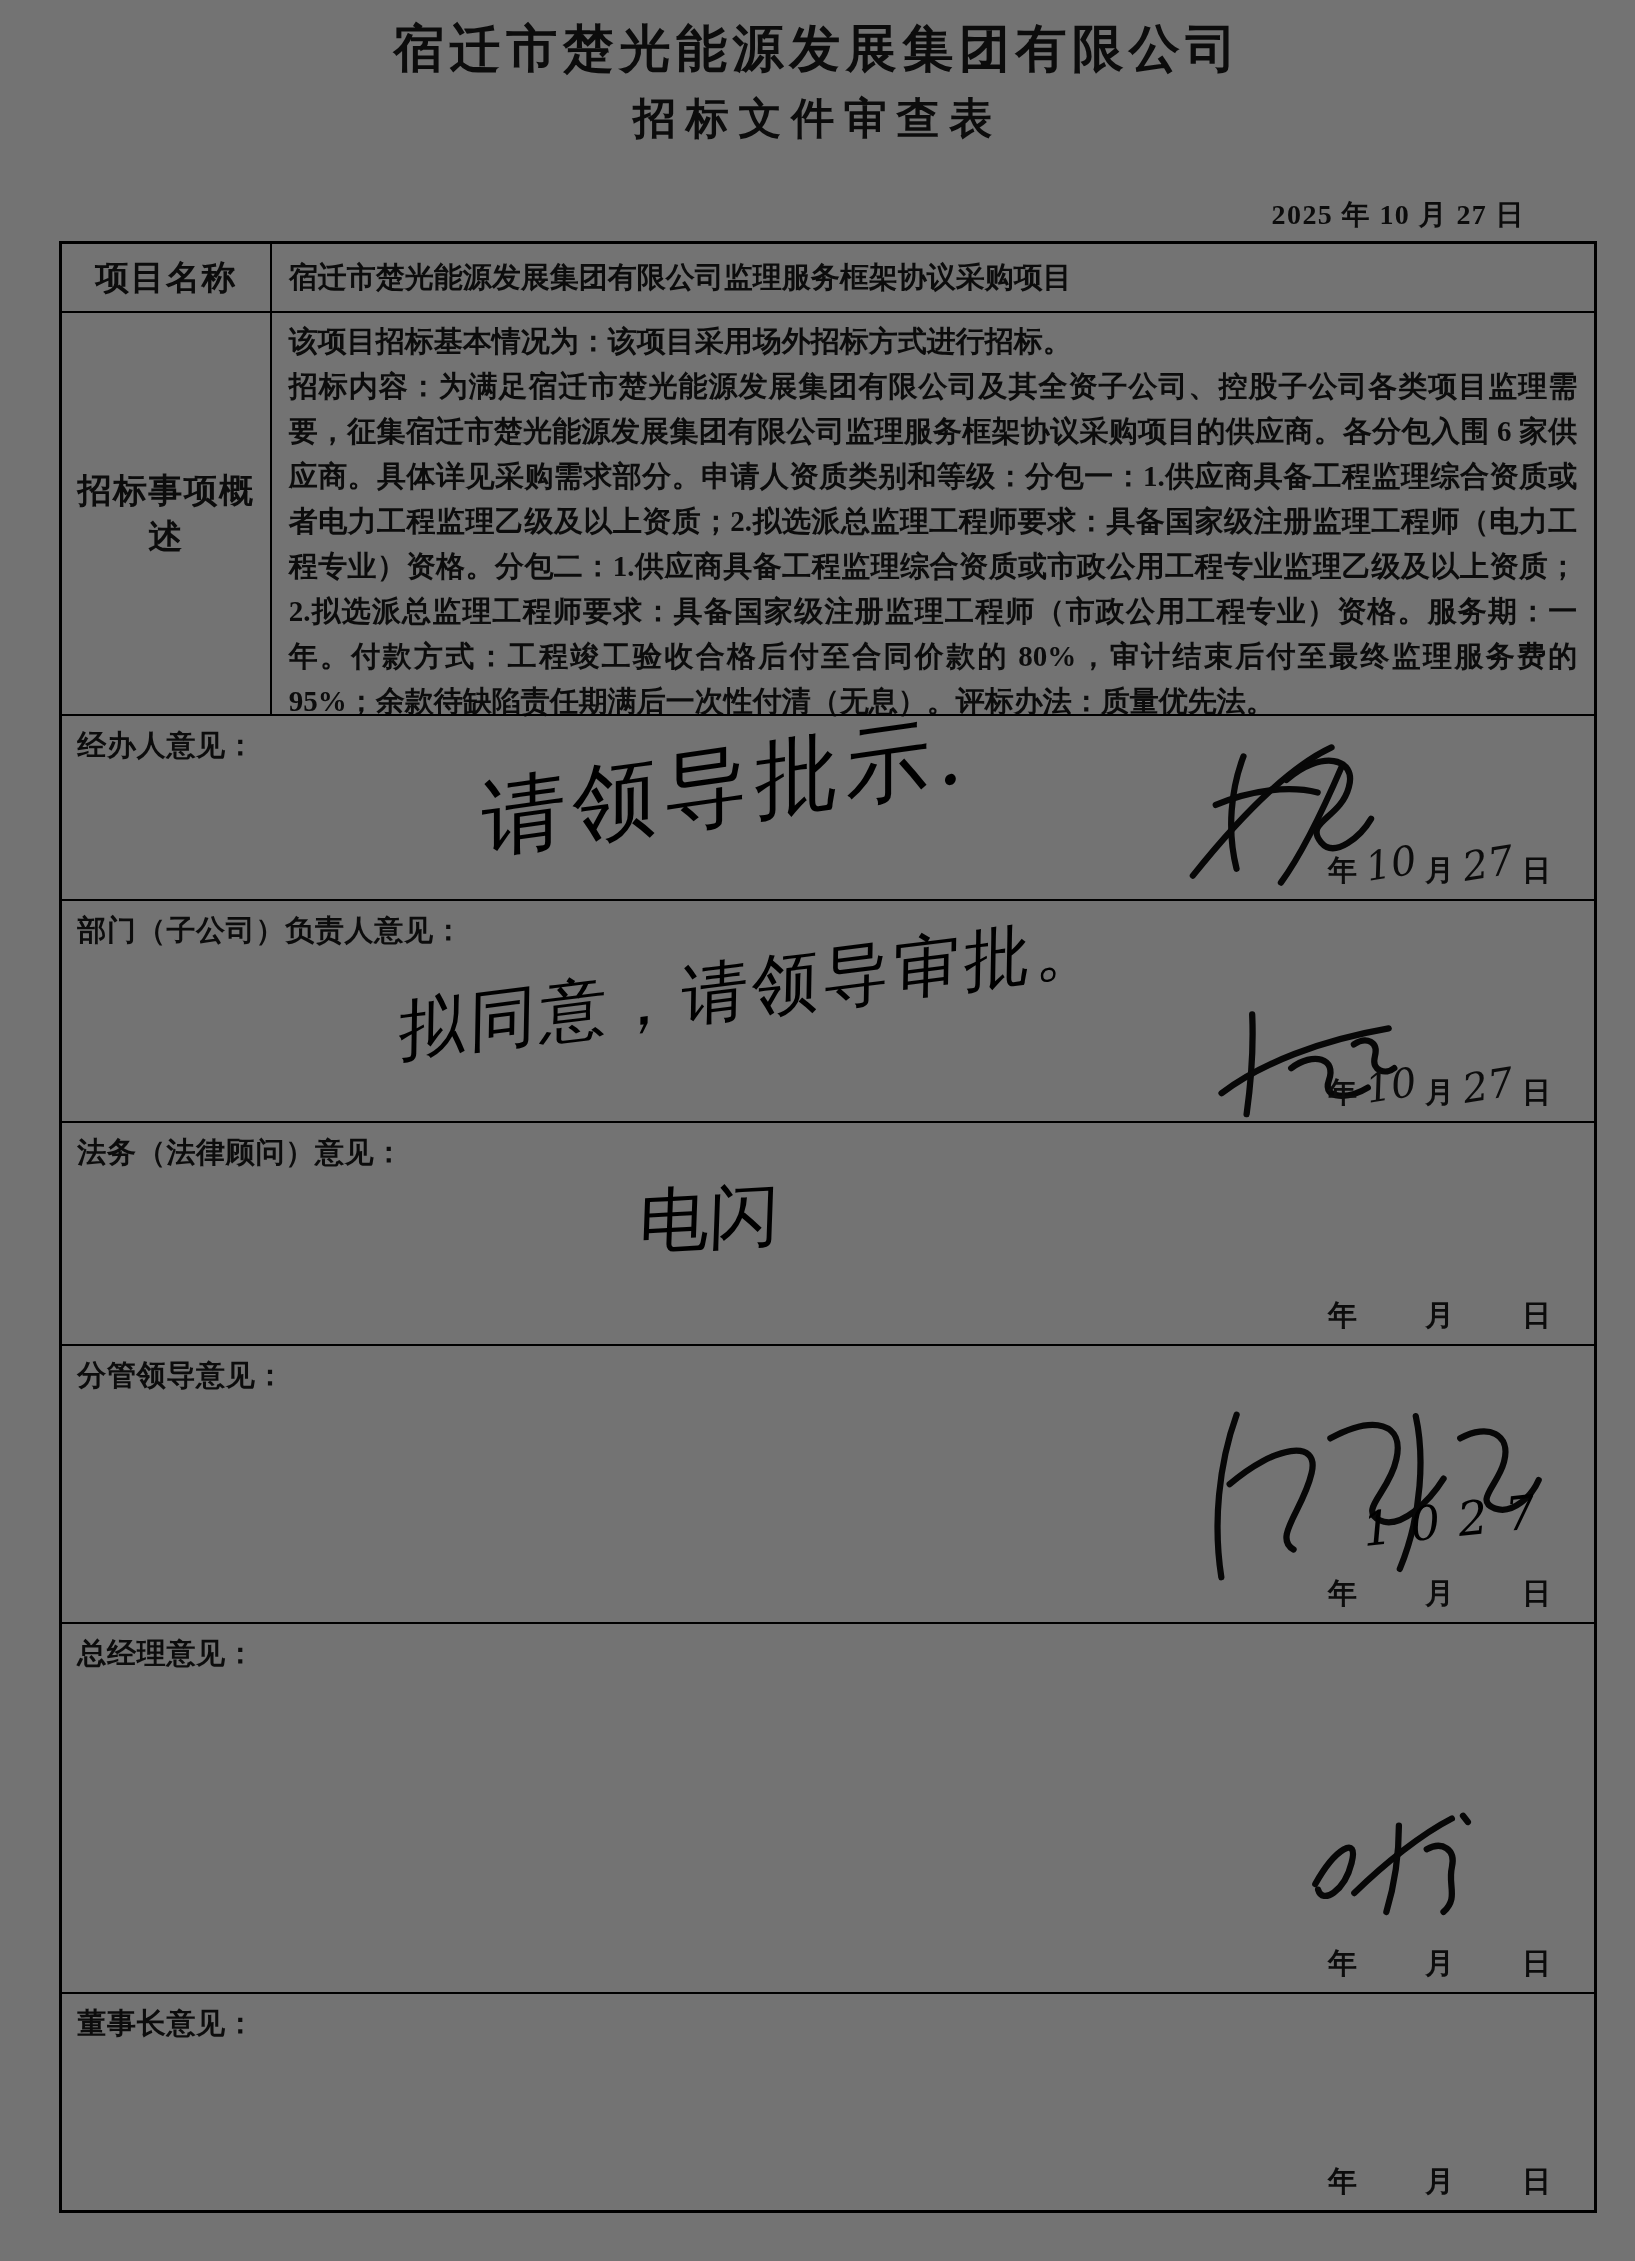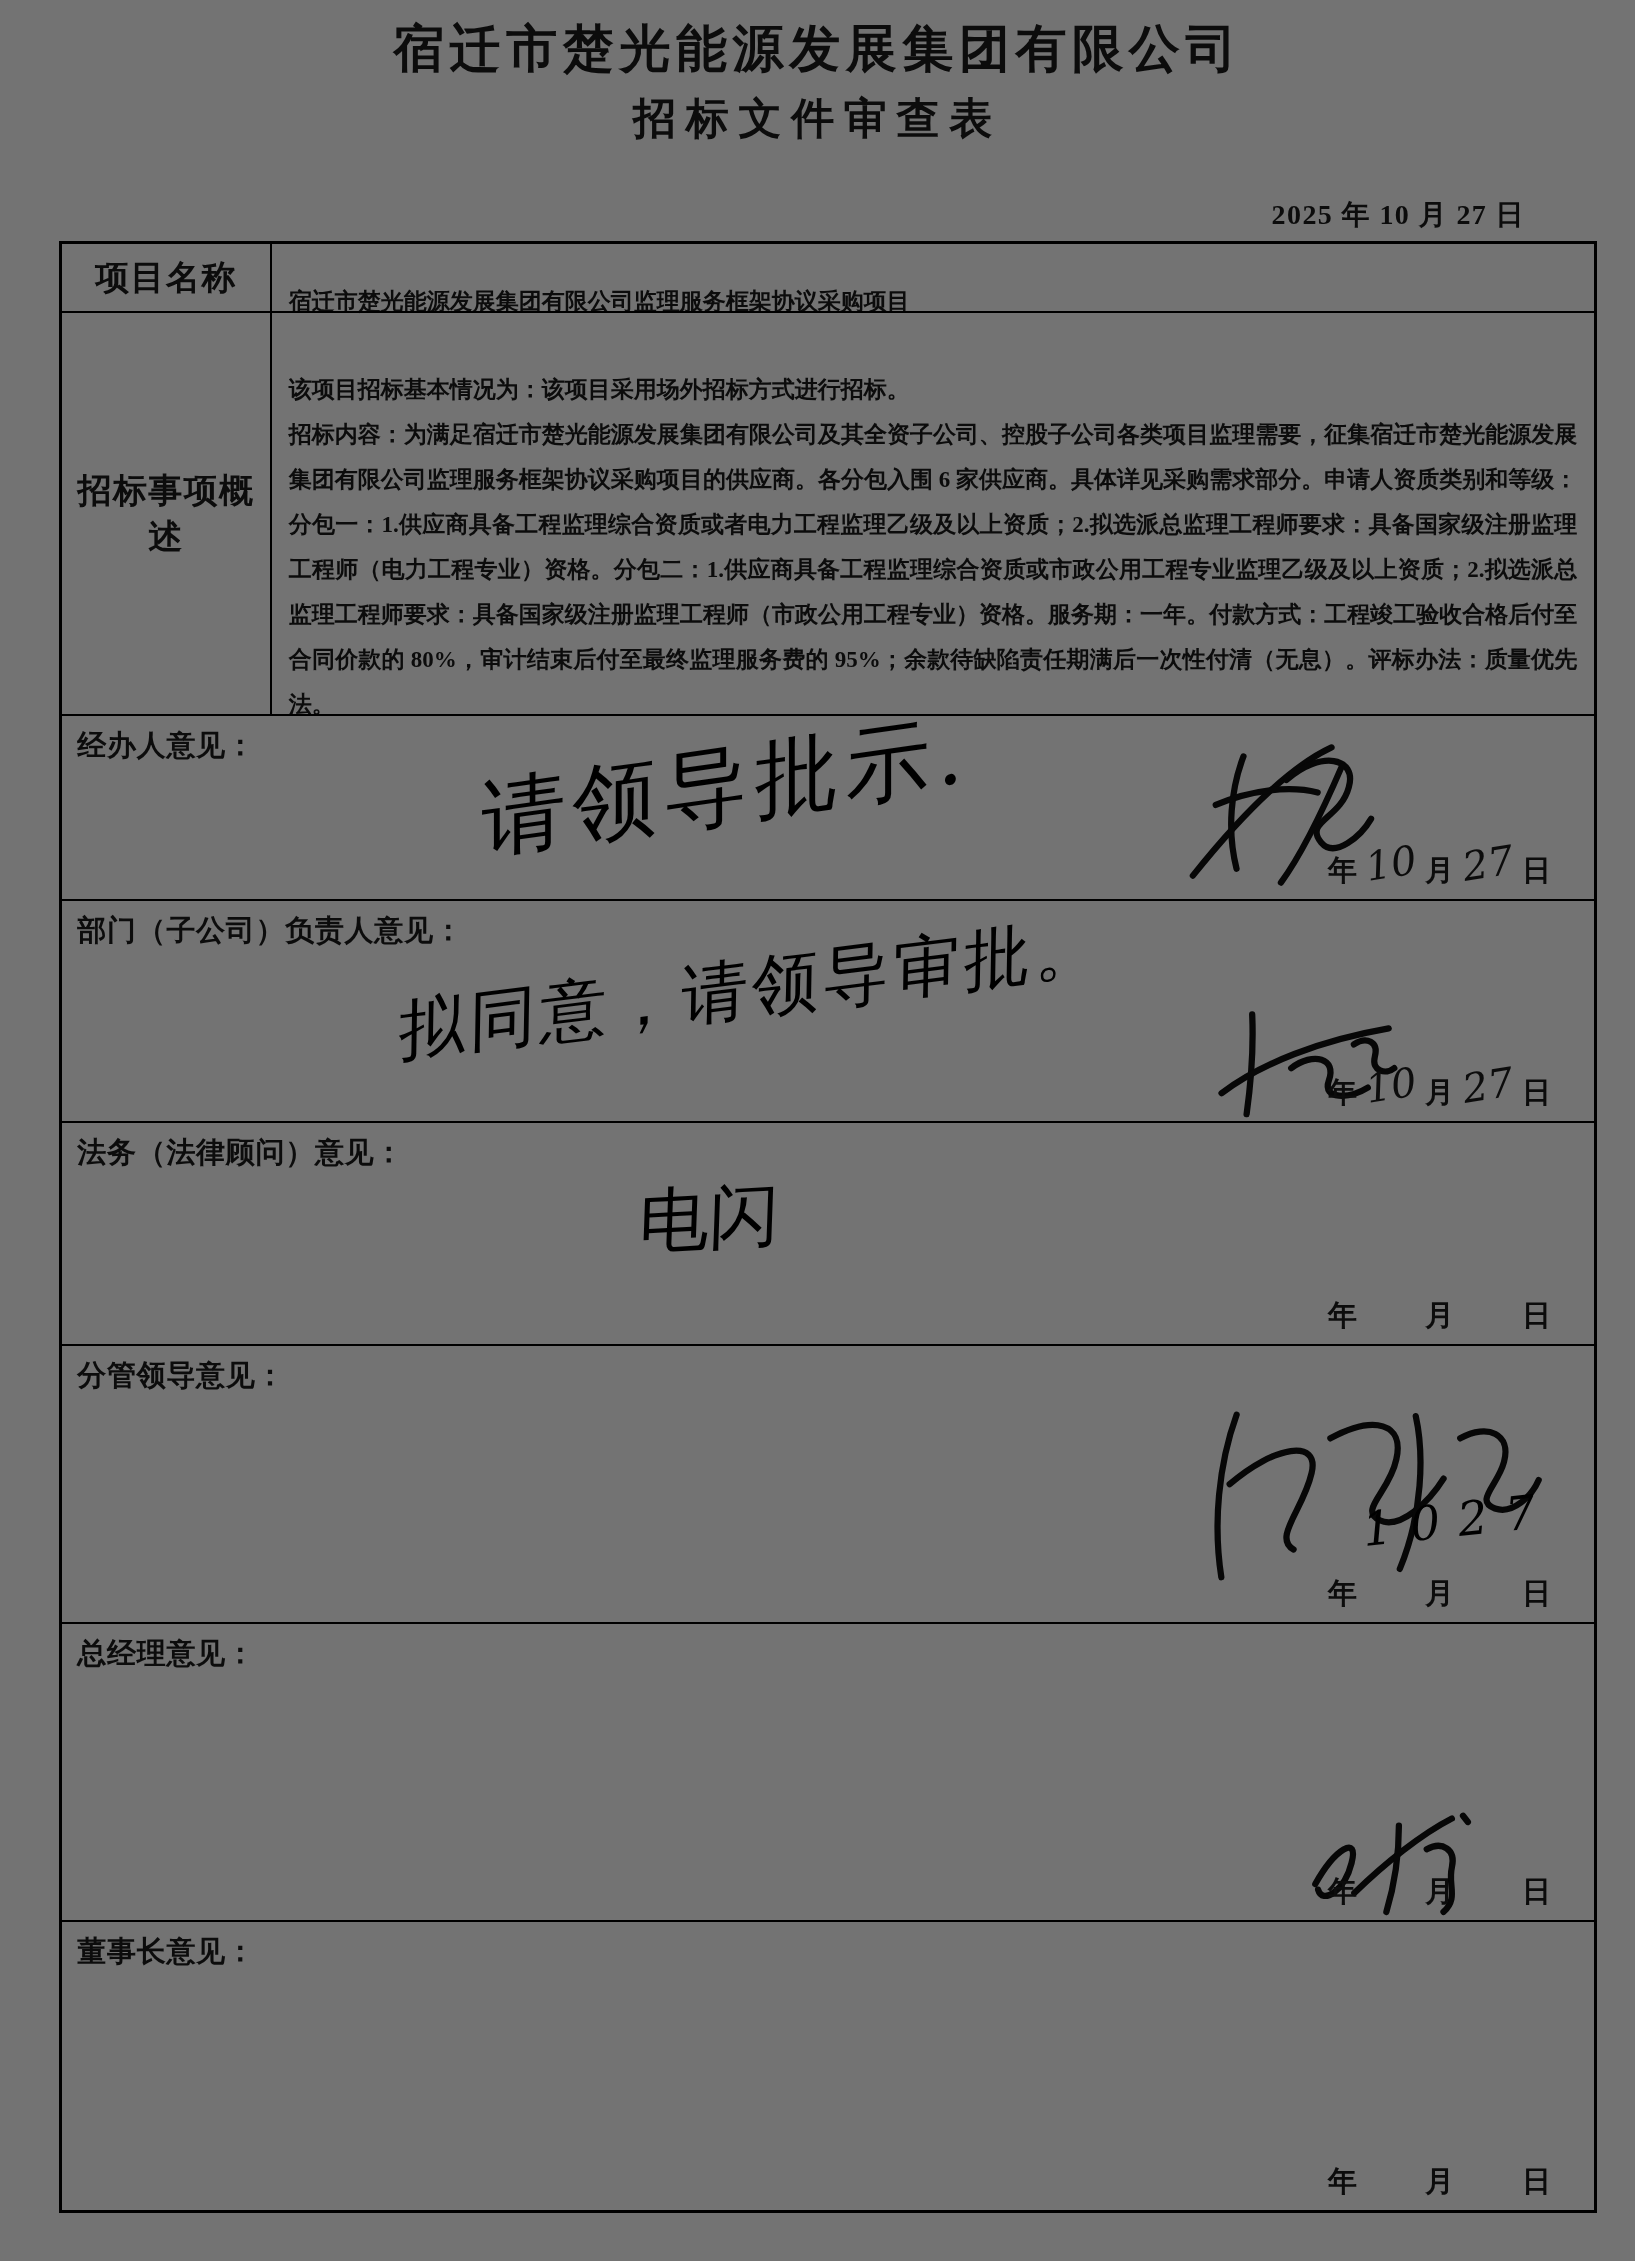--- a/index.html
+++ b/index.html
@@ -36,21 +36,21 @@
   }
   .trow{position:relative;box-sizing:border-box;border-top:2.8px solid #000;display:flex;}
   .trow:first-child{border-top:none;}
   .cell-label{
     width:210px;flex:0 0 210px;border-right:2.8px solid #000;box-sizing:border-box;
     display:flex;align-items:center;justify-content:center;
     font-size:34px;font-weight:700;letter-spacing:1.4px;text-align:center;
   }
   .cell-content{
     flex:1;box-sizing:border-box;padding:5.6px 16.7px;
-    font-size:23px;font-weight:700;margin-top:48px;
+    font-size:29px;font-weight:700;
   }
   .cell-content.center{display:flex;align-items:center;}
   .cell-content.body{line-height:45px;text-align:justify;}
   .cell-content.body p{margin:0;}
   
   .opinion{display:block;}
   .op-label{
     position:absolute;top:9.7px;left:15.3px;
     font-size:29px;font-weight:700;letter-spacing:0.7px;
   }
@@ -146,21 +146,21 @@
         <path d="M392 62 C432 40 466 56 455 96 C446 130 412 152 442 163 C468 172 495 145 505 122"></path>
       </svg>
       <div class="hw hw-leader-nums">
         <span>10</span><span>27</span>
       </div>
       <div class="date-line">
         <span>年</span><span class="slot"></span><span>月</span><span class="slot"></span><span>日</span>
       </div>
     </div>
 
-    <div class="trow opinion" style="height:298px;text-align:center;">
+    <div class="trow opinion" style="height:370px;text-align:center;">
       <div class="op-label">总经理意见：</div>
       <svg class="sig" style="left:1231px;top:182px;" width="216" height="115" viewBox="0 0 310 165">
         <path d="M32 112 C60 62 95 40 84 82 C74 122 42 142 36 120"></path>
         <path d="M88 125 C132 82 185 40 228 18"></path>
         <path d="M152 28 C152 72 146 112 134 152"></path>
         <path d="M192 62 C214 50 234 62 228 88 C222 114 238 132 216 152"></path>
         <path d="M244 14 l7 9"></path>
       </svg>
       <div class="date-line">
         <span>年</span><span class="slot"></span><span>月</span><span class="slot"></span><span>日</span>

